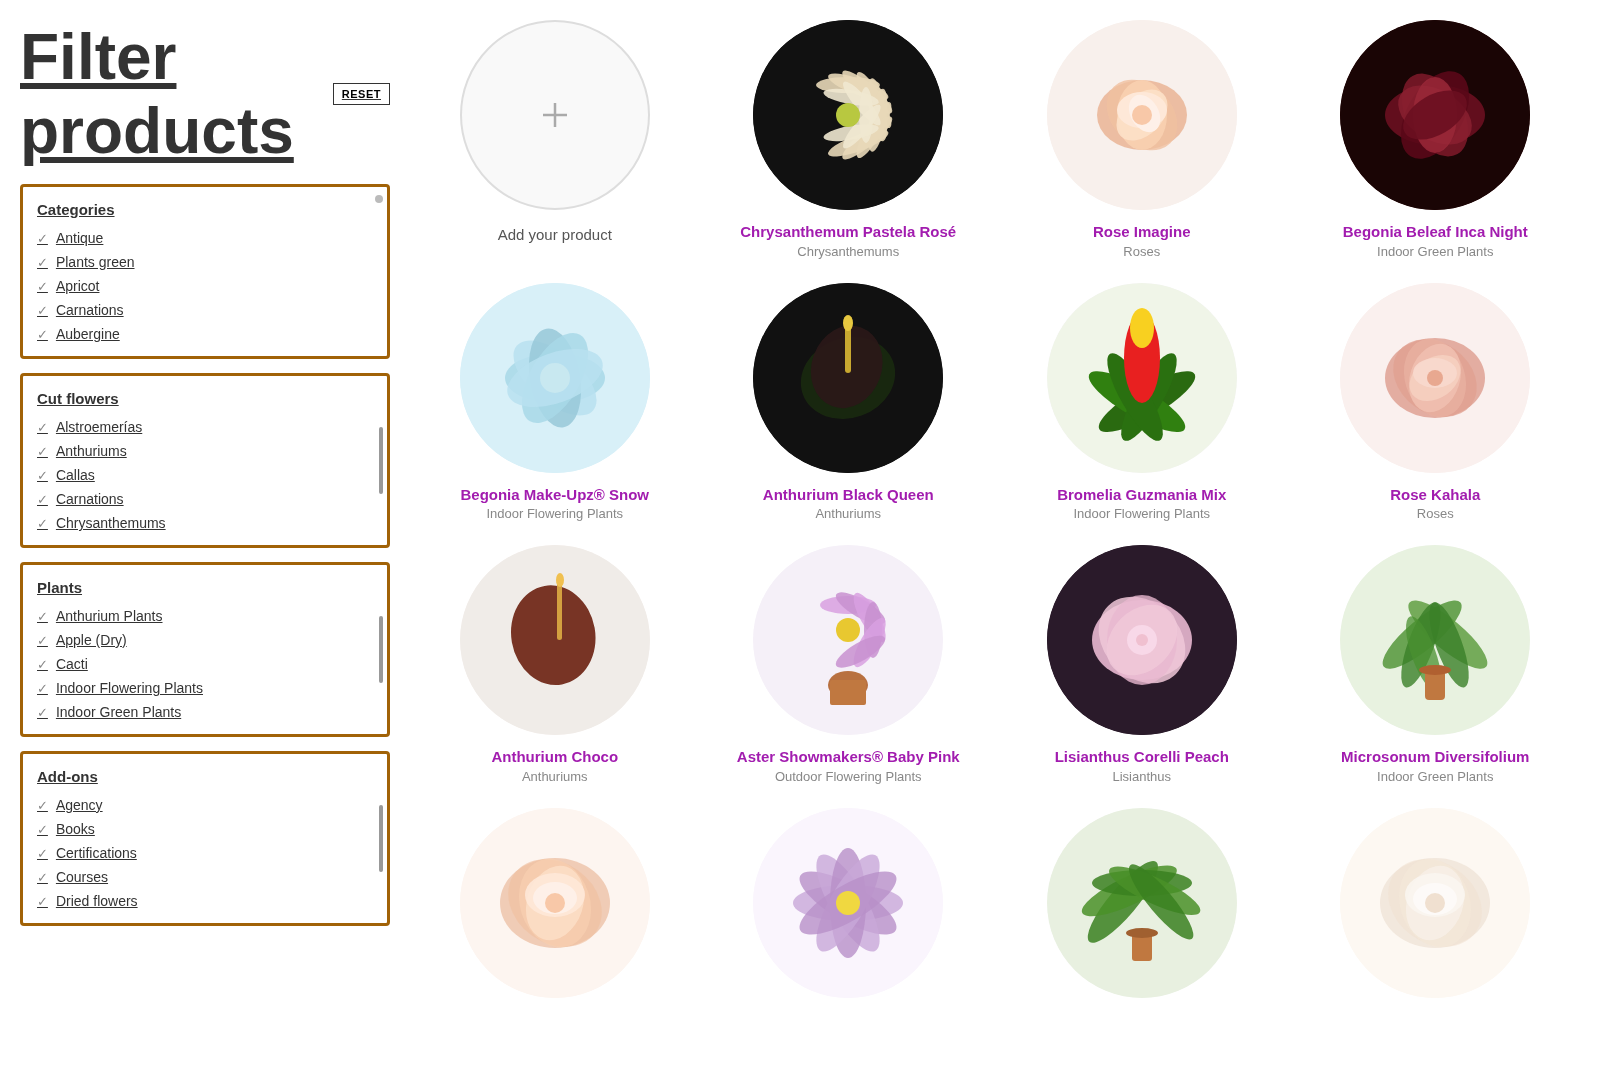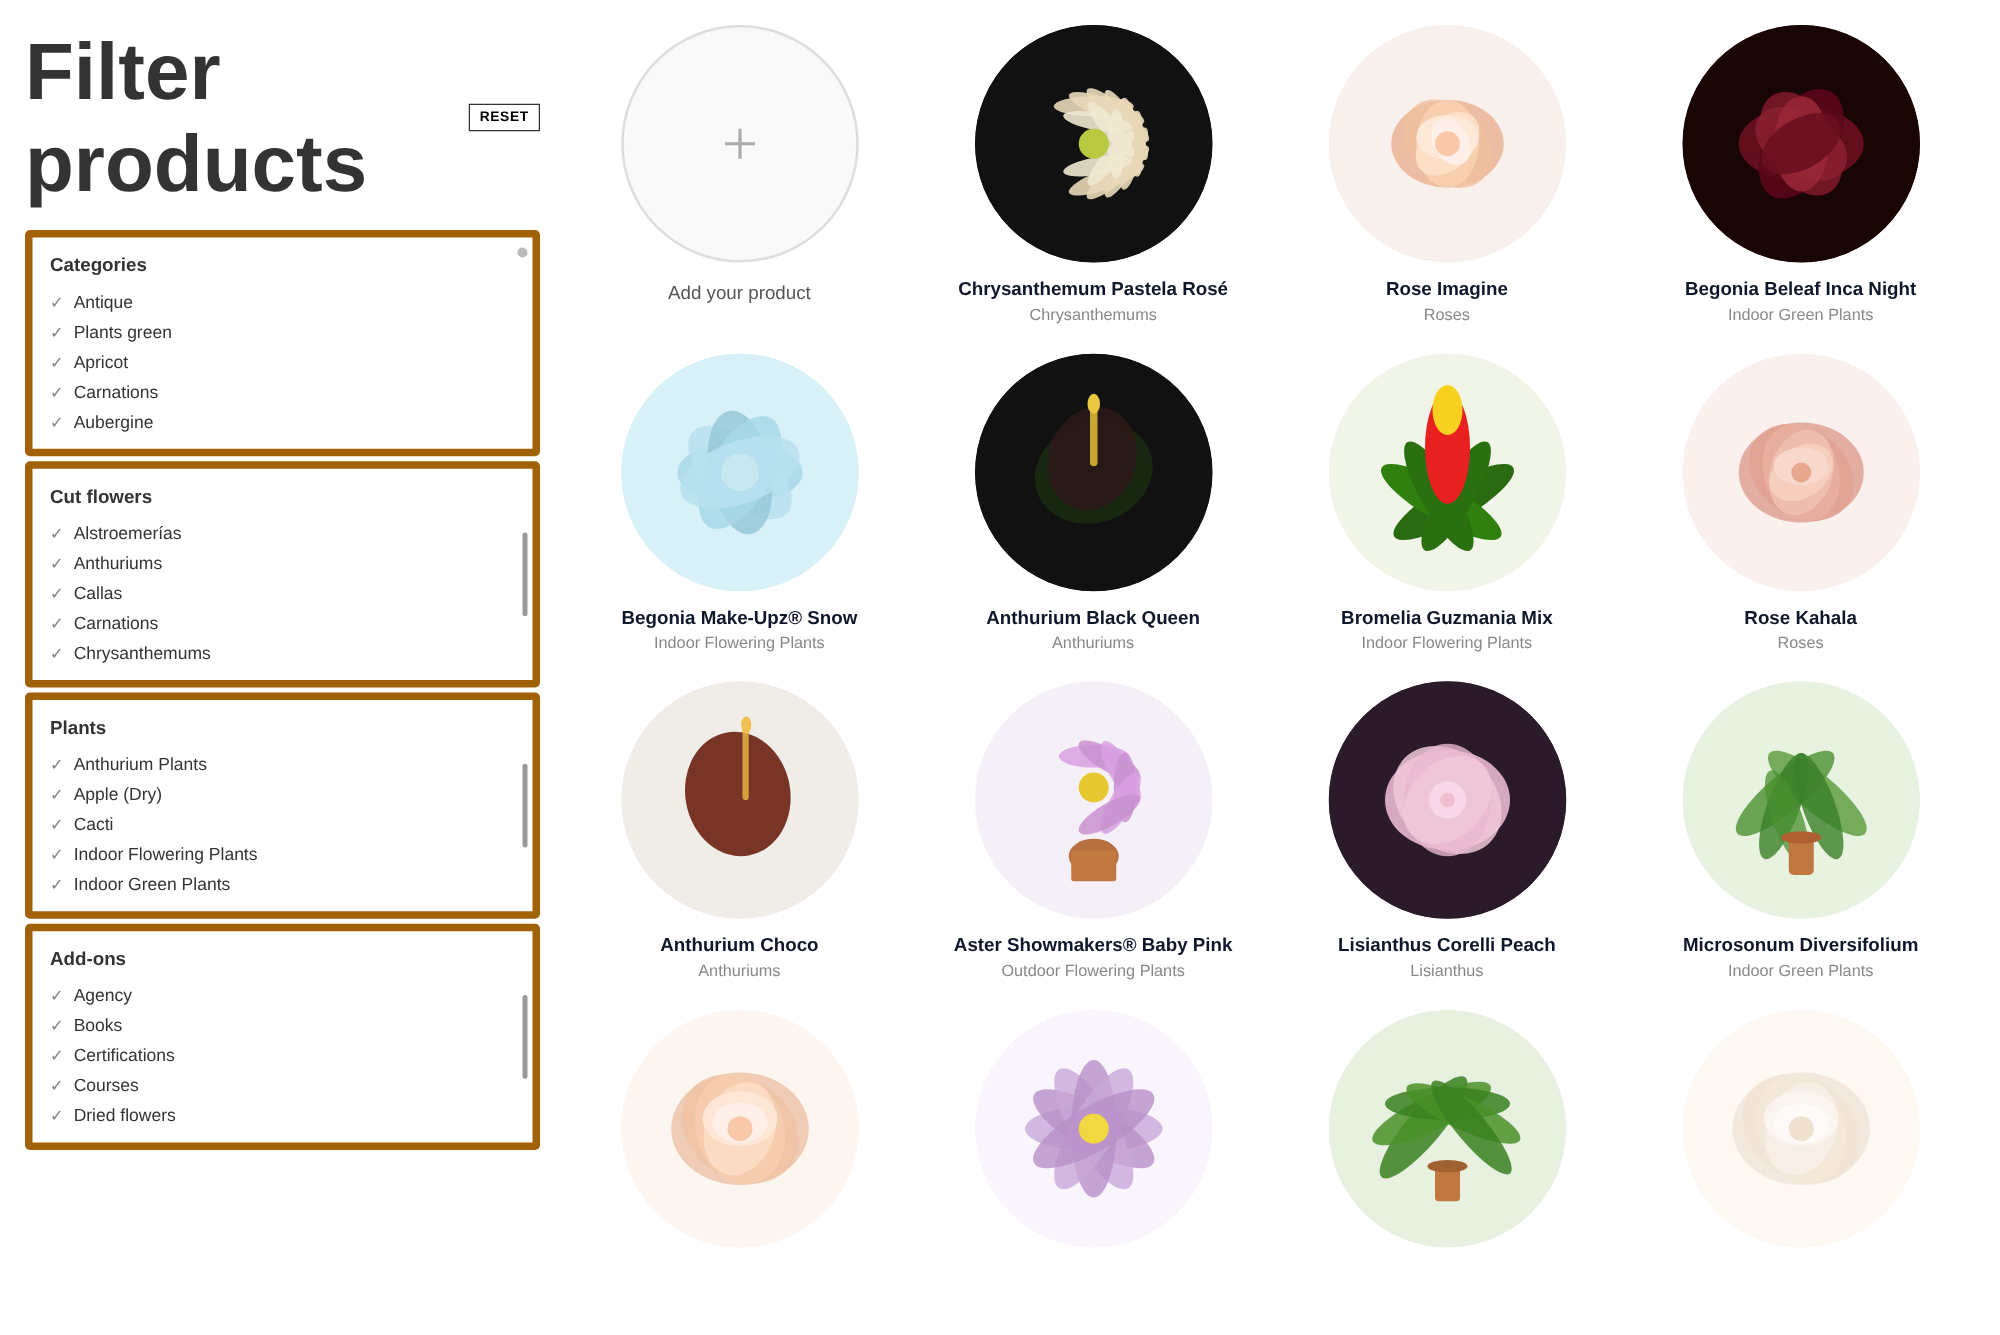--- a/index.html
+++ b/index.html
@@ -1,29 +1,29 @@
 <!DOCTYPE html>
 <html><head>
   <meta charset="utf-8">
   <style>
     * { box-sizing: border-box; margin: 0; padding: 0; }
     body { font-family: Arial, sans-serif; background: #fff; color: #333; }
 
     .page-wrapper { display: flex; padding: 20px; gap: 20px; }
 
     
-    .sidebar { width: 412px; flex-shrink: 0; }
+    .sidebar { width: 370px; flex-shrink: 0; text-decoration: underline; }
     .page-title { font-size: 32px; font-weight: 900; margin-bottom: 16px; display: flex; align-items: center; gap: 12px; }
     .reset-btn {
       font-size: 11px; font-weight: bold; padding: 4px 8px;
       border: 1.5px solid #333; background: #fff; cursor: pointer;
       letter-spacing: 0.5px;
       text-align: right;
     }
-    .filter-section { position: relative; border: 6px solid #a16207; border-radius: 4px; padding: 14px 14px 10px; margin-bottom: 4px; }
+    .filter-section { position: relative; border: 3px solid #a16207; border-radius: 4px; padding: 14px 14px 10px; margin-bottom: 14px; }
     .filter-section-title { font-weight: 700; font-size: 15px; margin-bottom: 8px; }
     .filter-item { display: flex; align-items: center; gap: 8px; padding: 4px 0; font-size: 14px; cursor: pointer; }
     .filter-item .check { color: #888; font-size: 13px; }
     .scrollbar-indicator {
       position: absolute; right: 4px; top: 30%; width: 4px; height: 40%;
       background: #999; border-radius: 2px;
     }
     .scrollbar-dot {
       position: absolute; right: 4px; top: 8px; width: 8px; height: 8px;
       background: #bbb; border-radius: 50%;
@@ -33,21 +33,21 @@
     .main-content { flex: 1; }
     .products-grid { display: grid; grid-template-columns: repeat(4, 1fr); gap: 24px 4px; }
     .product-card { display: flex; flex-direction: column; align-items: center; text-align: center; cursor: pointer; }
     .product-circle {
       width: 190px; height: 190px; border-radius: 50%;
       overflow: hidden; background: #f5f5f5;
       display: flex; align-items: center; justify-content: center;
       margin-bottom: 12px; position: relative;
     }
     .product-circle.add-product { border: 2px solid #ddd; background: #f9f9f9; }
-    .product-name { font-size: 15px; font-weight: 600; color: #0f172a; line-height: 1.3; }
+    .product-name { font-size: 15px; font-weight: 600; color: #a21caf; line-height: 1.3; }
     .product-category { font-size: 13px; color: #888; margin-top: 2px; }
     .add-label { font-size: 15px; color: #555; margin-top: 4px; }
   </style>
 </head>
 <body>
 
 <div class="page-wrapper">
 
   <div class="sidebar">
     <div class="page-title">

